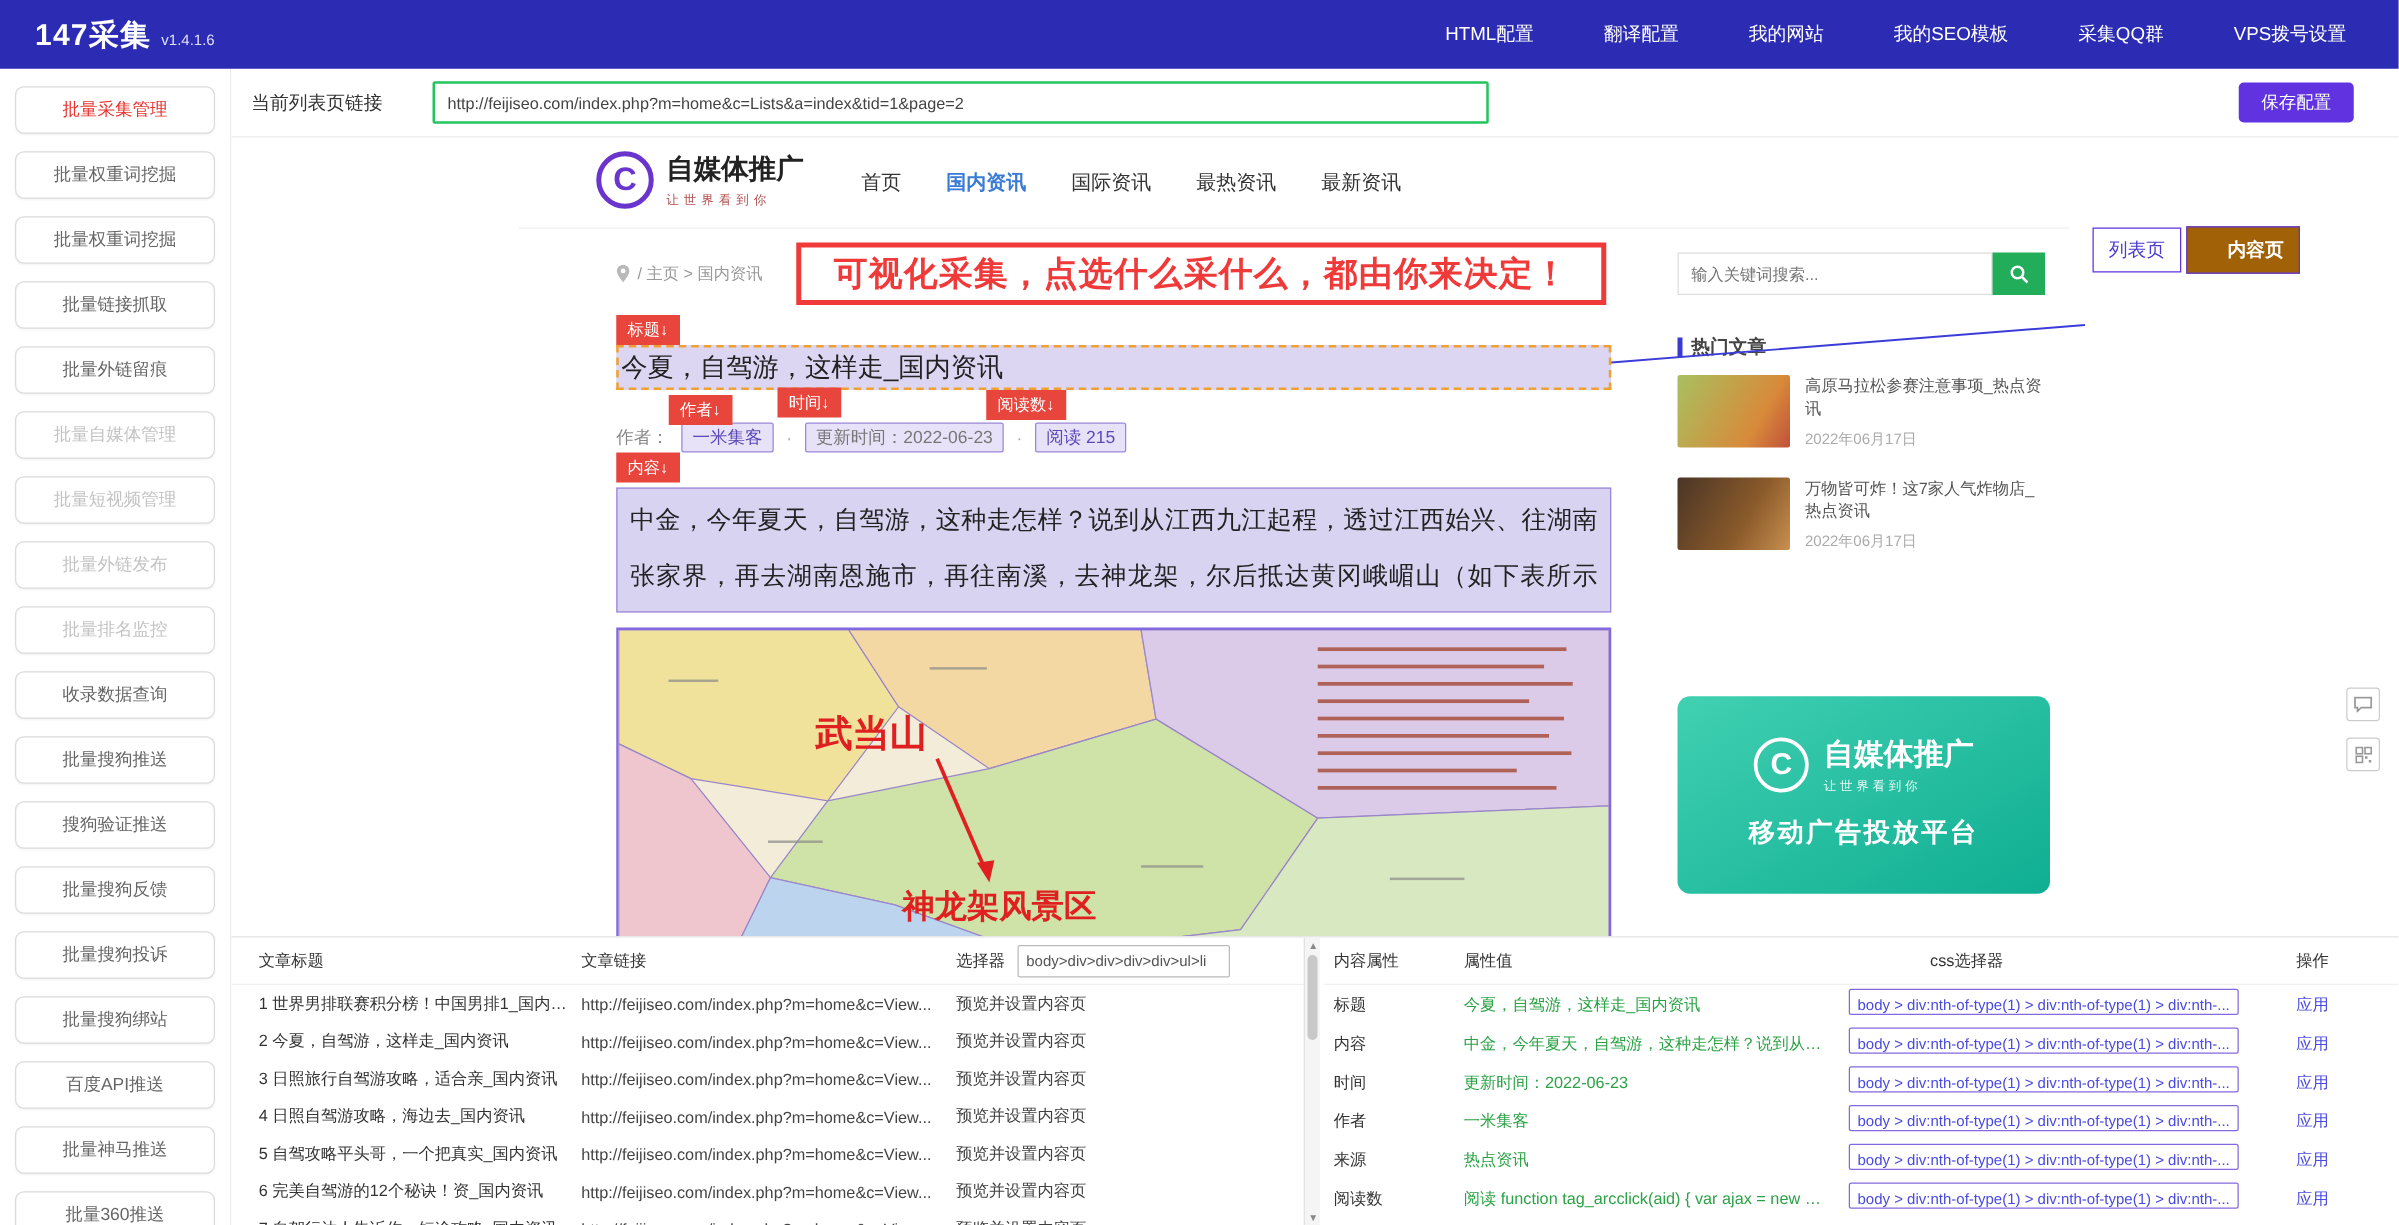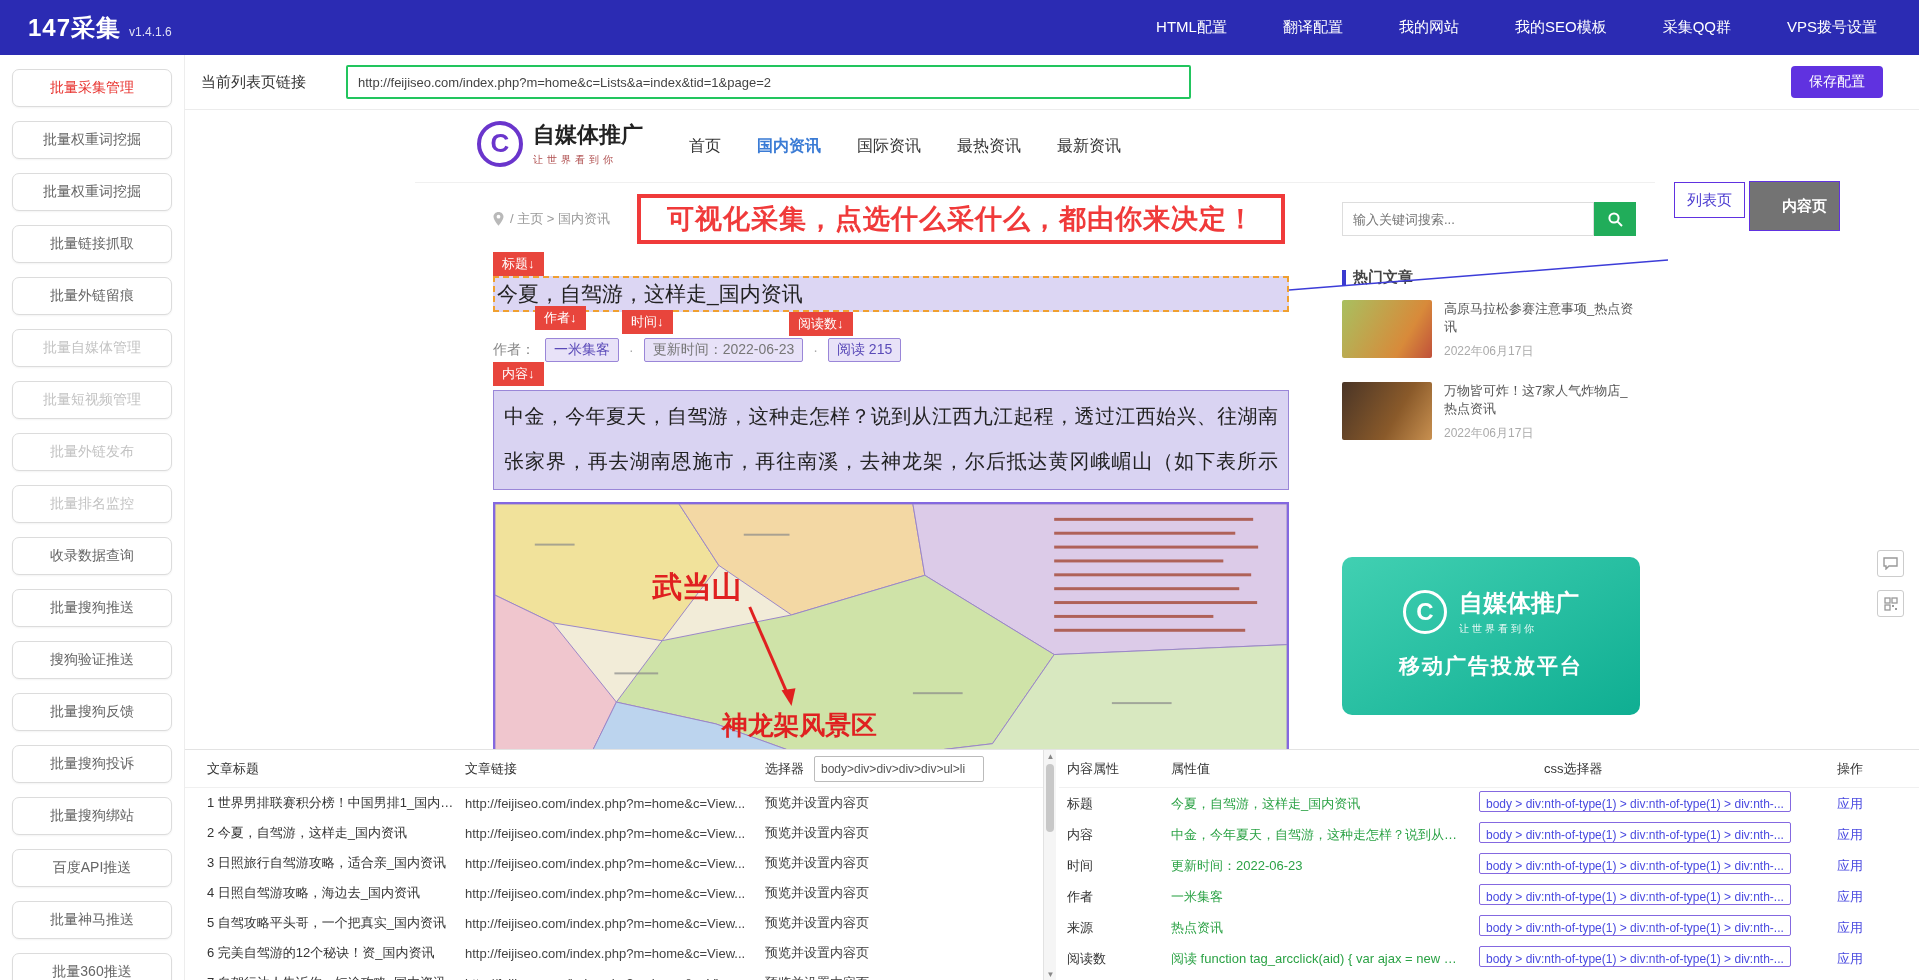--- a/index.html
+++ b/index.html
@@ -54,21 +54,21 @@
     font-size:13px; color:#999; }
 
   
   .banner { position:absolute; left:452px; top:84px; width:648px; height:50px; border:4px solid #f03a3a;
     background:#fff; display:flex; align-items:center; justify-content:center; font-size:27px; font-weight:bold;
     color:#f03a3a; letter-spacing:1px; z-index:3; white-space:nowrap; }
 
   
   .tag { position:absolute; background:#e8453c; color:#fff; font-size:13px; padding:3px 9px; z-index:4; cursor:pointer; }
   .tag-title   { left:308px; top:142px; }
-  .tag-author  { left:350px; top:196px; }
+  .tag-author  { left:350px; top:206px; }
   .tag-time    { left:437px; top:200px; }
   .tag-views   { left:604px; top:202px; }
   .tag-content { left:308px; top:252px; }
 
   
   .title-box { position:absolute; left:308px; top:166px; width:796px; height:36px; background:#dcd6f3;
     border:2px dashed #f0a030; display:flex; align-items:center; font-size:21px; color:#222; padding-left:2px;
     white-space:nowrap; overflow:hidden; cursor:pointer; }
   .meta-row { position:absolute; left:308px; top:228px; display:flex; align-items:center; gap:10px;
     font-size:14px; color:#888; }
@@ -105,21 +105,21 @@
   .ad-ring { width:44px; height:44px; border-radius:50%; border:3px solid #fff; display:flex; align-items:center;
     justify-content:center; font-size:24px; font-weight:bold; }
   .ad-name { font-size:24px; font-weight:bold; }
   .ad-slogan { font-size:10px; letter-spacing:3px; margin-top:3px; opacity:.9; }
   .ad-line { text-align:center; font-size:21px; font-weight:bold; margin-top:16px; letter-spacing:2px; }
 
   
   .panel-tabs { position:absolute; left:1489px; top:72px; display:flex; gap:4px; z-index:6; }
   .ptab { height:36px; padding:0 12px; display:flex; align-items:center; justify-content:center;
     font-size:15px; cursor:pointer; border:1px solid #6032e0; background:#fff; color:#4a3ad0; }
-  .ptab.active { background:#737373; color:#fff; border-color:#6032e0; font-weight:bold; height:50px; margin-top:-1px;padding-left:32px; }
+  .ptab.active { background:#a16207; color:#fff; border-color:#6032e0; font-weight:bold; height:38px; margin-top:-1px;padding-left:32px; }
   .panel-btns { position:absolute; left:1483px; top:130px; width:152px; z-index:6; }
   .pbtn { width:152px; height:34px; margin-bottom:7px; border:1px solid #6032e0; border-radius:4px; background:#fff;
     color:#333; font-size:15px; font-weight:bold; display:flex; align-items:center; justify-content:center; cursor:pointer; }
   .pbtn.active { background:#6032e0; color:#fff; }
 
   
   .float-icon { position:absolute; left:1692px; width:27px; height:27px; background:#fff; border:1px solid #ccc;
     border-radius:3px; display:flex; align-items:center; justify-content:center; cursor:pointer; z-index:12; }
   .fi-chat { top:440px; }
   .fi-qr { top:480px; }

